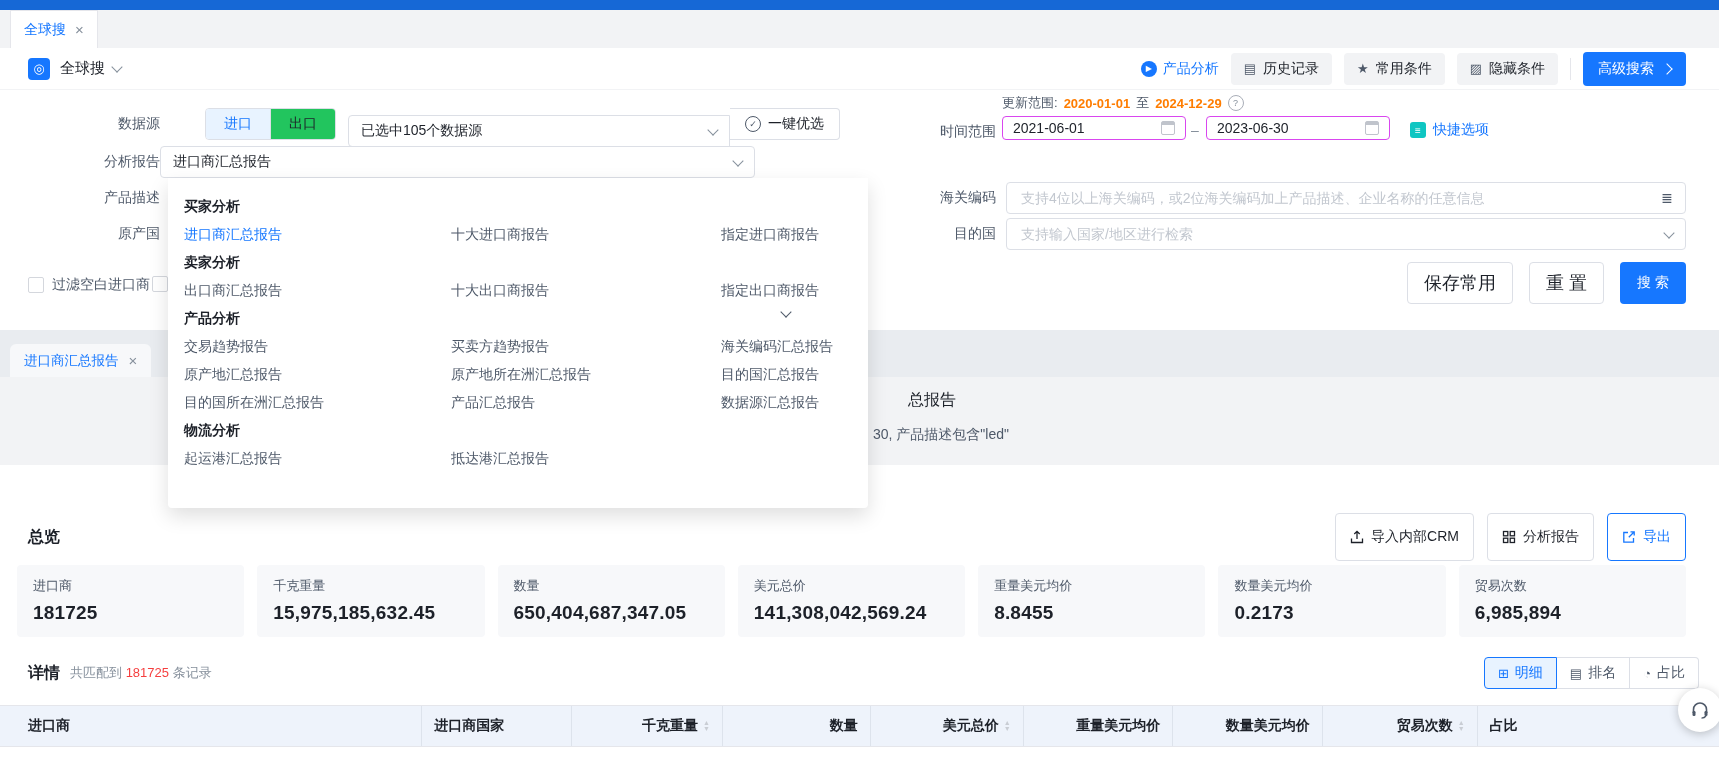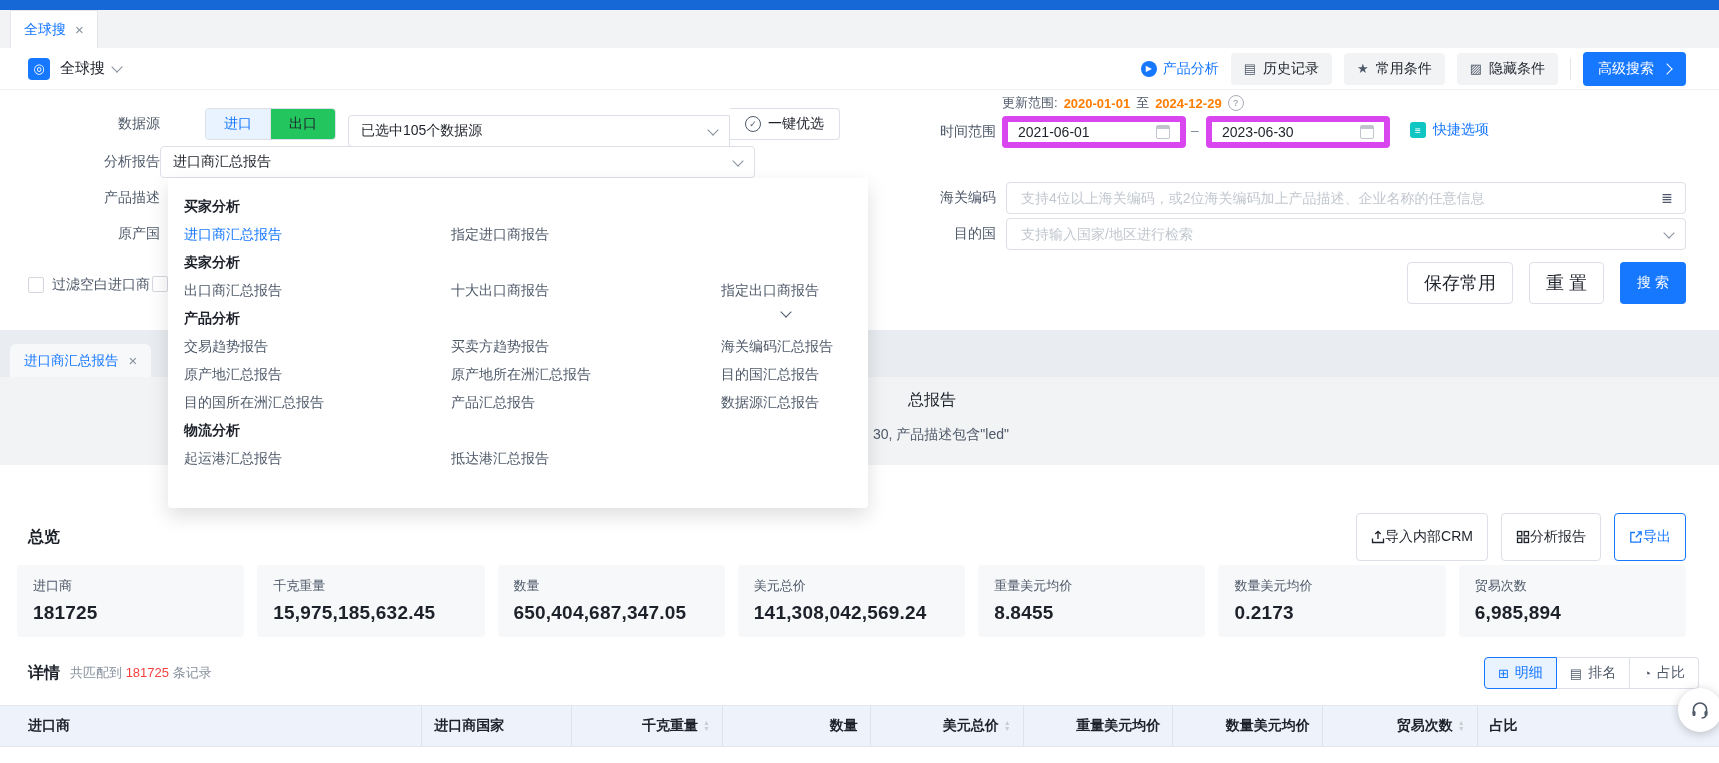--- a/index.html
+++ b/index.html
@@ -48,21 +48,21 @@
     border-radius:0 4px 4px 0;display:flex;align-items:center;gap:7px;padding:0 15px;box-sizing:border-box;cursor:pointer;}
   .ckc{width:14px;height:14px;border:1px solid #4e5969;border-radius:50%;display:flex;align-items:center;
     justify-content:center;font-size:9px;color:#4e5969;}
   .cbx{display:inline-block;width:14px;height:14px;border:1px solid #d4d7dd;border-radius:2px;background:#fff;
     vertical-align:-2px;margin-right:8px;}
   .cbrow{position:absolute;top:186px;font-size:14px;color:#4e5969;display:flex;align-items:center;}
   .upline{position:absolute;left:1002px;top:4px;font-size:13px;color:#4e5969;display:flex;align-items:center;gap:6px;}
   .odate{color:var(--orange,#ff7d00);font-weight:bold;}
   .qm{width:14px;height:14px;border:1px solid #a9aeb8;border-radius:50%;color:#86909c;font-size:9px;
     display:inline-flex;align-items:center;justify-content:center;}
-  .datebox{position:absolute;top:26px;height:32px;width:184px;border:6px solid #d946ef;border-radius:4px;
+  .datebox{position:absolute;top:26px;height:24px;width:184px;border:1px solid #d946ef;border-radius:4px;
     display:flex;align-items:center;padding:0 10px;box-sizing:border-box;}
   .cal{width:12px;height:12px;border:1px solid #c0c4cc;border-radius:2px;margin-left:auto;
     background:linear-gradient(#c0c4cc,#c0c4cc) top/100% 3px no-repeat;}
   .dash{position:absolute;left:1191px;top:32px;color:#86909c;}
   .quick{position:absolute;left:1410px;top:31px;display:flex;align-items:center;gap:7px;color:var(--accent,#1677ff);
     font-size:14px;cursor:pointer;}
   .tealic{width:16px;height:16px;background:var(--teal,#0fc6c2);border-radius:3px;color:#fff;font-size:10px;
     display:flex;align-items:center;justify-content:center;}
   .inputbox{position:absolute;left:1006px;width:680px;height:32px;border:1px solid #dcdfe6;border-radius:4px;
     display:flex;align-items:center;padding:0 12px;box-sizing:border-box;background:#fff;}
@@ -88,21 +88,21 @@
   
   .band{position:absolute;top:377px;left:0;right:0;height:88px;background:#f2f3f5;}
   .bandtitle{position:absolute;left:873px;top:13px;font-size:16px;color:#1d2129;margin-left:35px;}
   .bandsub{position:absolute;left:873px;top:49px;font-size:14px;color:#4e5969;}
   
   .main{position:absolute;top:465px;left:0;right:0;height:298px;background:#fff;}
   .ovrow{position:absolute;top:55px;left:28px;right:33px;height:34px;display:flex;align-items:center;}
   .h16{font-size:16px;font-weight:bold;color:#1d2129;}
   .ovbtns{margin-left:auto;display:flex;gap:13px;}
   .tbtn{border:1px solid #dcdfe6;border-radius:4px;background:#fff;padding:14px 14px;font-size:14px;color:#1d2129;
-    display:flex;align-items:center;cursor:pointer;}
+    display:flex;align-items:center;gap:7px;cursor:pointer;}
   .tbtn svg{display:block;}
   .tbtn.blue{border-color:var(--accent,#1677ff);color:var(--accent,#1677ff);}
   .cards{position:absolute;top:100px;left:17px;right:33px;display:flex;gap:13px;}
   .card{flex:1;background:#f7f8fa;border-radius:4px;padding:12px 16px;box-sizing:border-box;height:72px;}
   .clabel{font-size:13px;color:#4e5969;}
   .cval{font-size:19px;font-weight:bold;color:#1d2129;margin-top:7px;letter-spacing:.2px;}
   .detrow{position:absolute;top:190px;left:28px;right:20px;height:36px;display:flex;align-items:center;gap:10px;}
   .match{font-size:13px;color:#86909c;}
   .red{color:var(--red,#f53f3f);}
   .views{margin-left:auto;display:flex;}
@@ -238,20 +238,21 @@
       <button class="sbtn">搜 索</button>
     </div>
   </div>
 
   <span class="collapse"><span class="chev"></span></span>
 
   <div class="menu">
     <div class="mtitle">买家分析</div>
     <div class="mgrid">
       <span class="mitem active">进口商汇总报告</span>
+      <span class="mitem">十大进口商报告</span>
       <span class="mitem">指定进口商报告</span>
     </div>
     <div class="mtitle">卖家分析</div>
     <div class="mgrid">
       <span class="mitem">出口商汇总报告</span>
       <span class="mitem">十大出口商报告</span>
       <span class="mitem">指定出口商报告</span>
     </div>
     <div class="mtitle">产品分析</div>
     <div class="mgrid">

